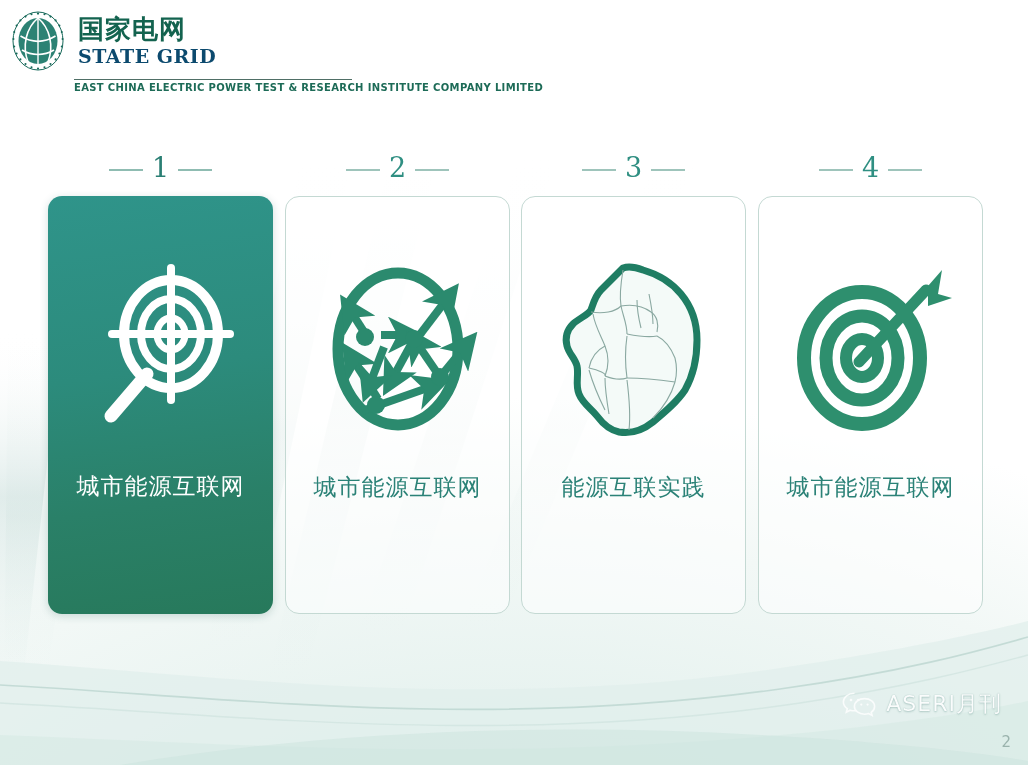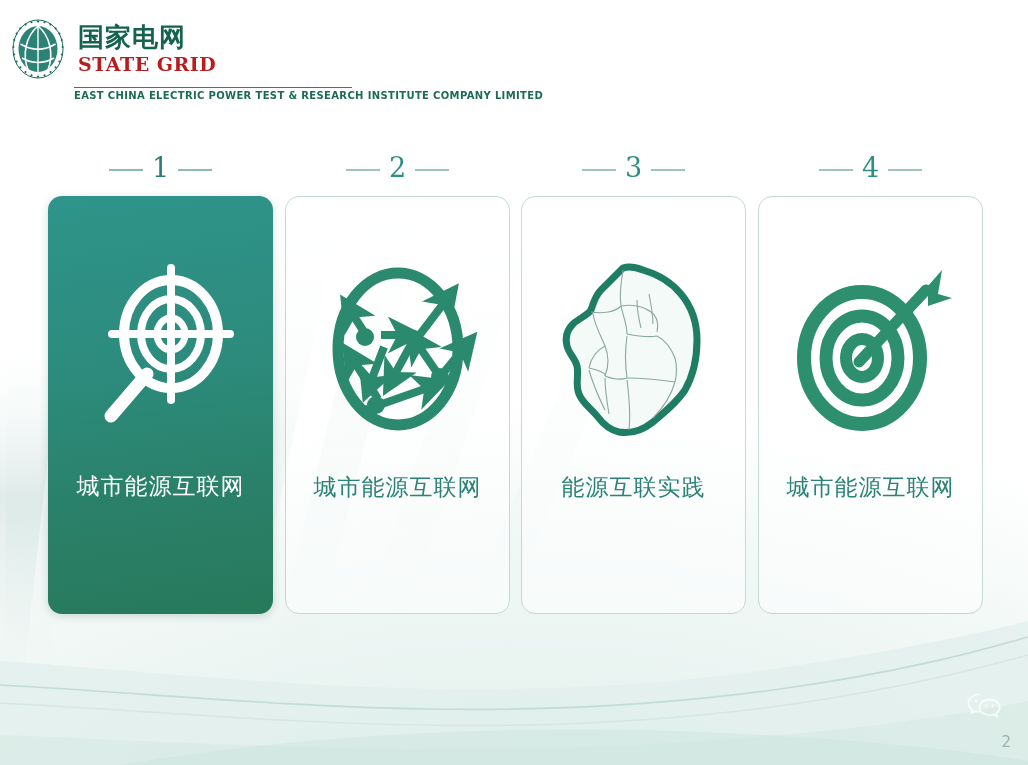--- a/index.html
+++ b/index.html
@@ -35,21 +35,20 @@
   .bg-streaks { position: absolute; inset: 0; }
   .bg-waves { position: absolute; left: 0; right: 0; bottom: 0; height: 330px; }
 
   
   .header {
     position: absolute;
     left: 8px;
     top: 10px;
     width: 420px;
     height: 120px;
-    margin-top: 8px;
   }
   .logo-row {
     display: flex;
     align-items: center;
     gap: 12px;
     padding-left: 2px;
   }
   .logo-mark { width: 56px; height: 62px; flex: none; }
   .logo-words {
     display: flex;
@@ -61,21 +60,21 @@
     font-size: 26px;
     font-weight: 700;
     color: #13634f;
     letter-spacing: 1px;
     font-family: "DejaVu Sans", "Liberation Sans", sans-serif;
   }
   .logo-en {
     margin-top: 5px;
     font-size: 19px;
     font-weight: 700;
-    color: #b91c1c;
+    color: #0c4a6e;
     letter-spacing: 0.5px;
     font-family: "DejaVu Serif", "Liberation Serif", serif;
   }
   .header-rule {
     margin: 7px 0 0 66px;
     width: 278px;
     height: 1px;
     background: #4f6f66;
   }
   .org-cn {
@@ -433,17 +432,18 @@
                  L31.1 25.4 L27.6 23.6 C 26.3 24 25 24.2 23.5 24.2
                  C 17.8 24.2 13.4 20.7 13.4 16.4 C 13.4 12.1 17.8 8.6 23.5 8.6 Z"></path>
       </g>
       <g fill="#ffffff" opacity="0.95">
         <circle cx="10" cy="10" r="1.3"></circle>
         <circle cx="17.2" cy="10" r="1.3"></circle>
         <circle cx="20.3" cy="14.6" r="1.1"></circle>
         <circle cx="26.6" cy="14.6" r="1.1"></circle>
       </g>
     </svg>
+    <span class="wm-text">ASERI月刊</span>
   </div>
 
   <div class="page-num">2</div>
 
 </div>
 
 </body></html>

